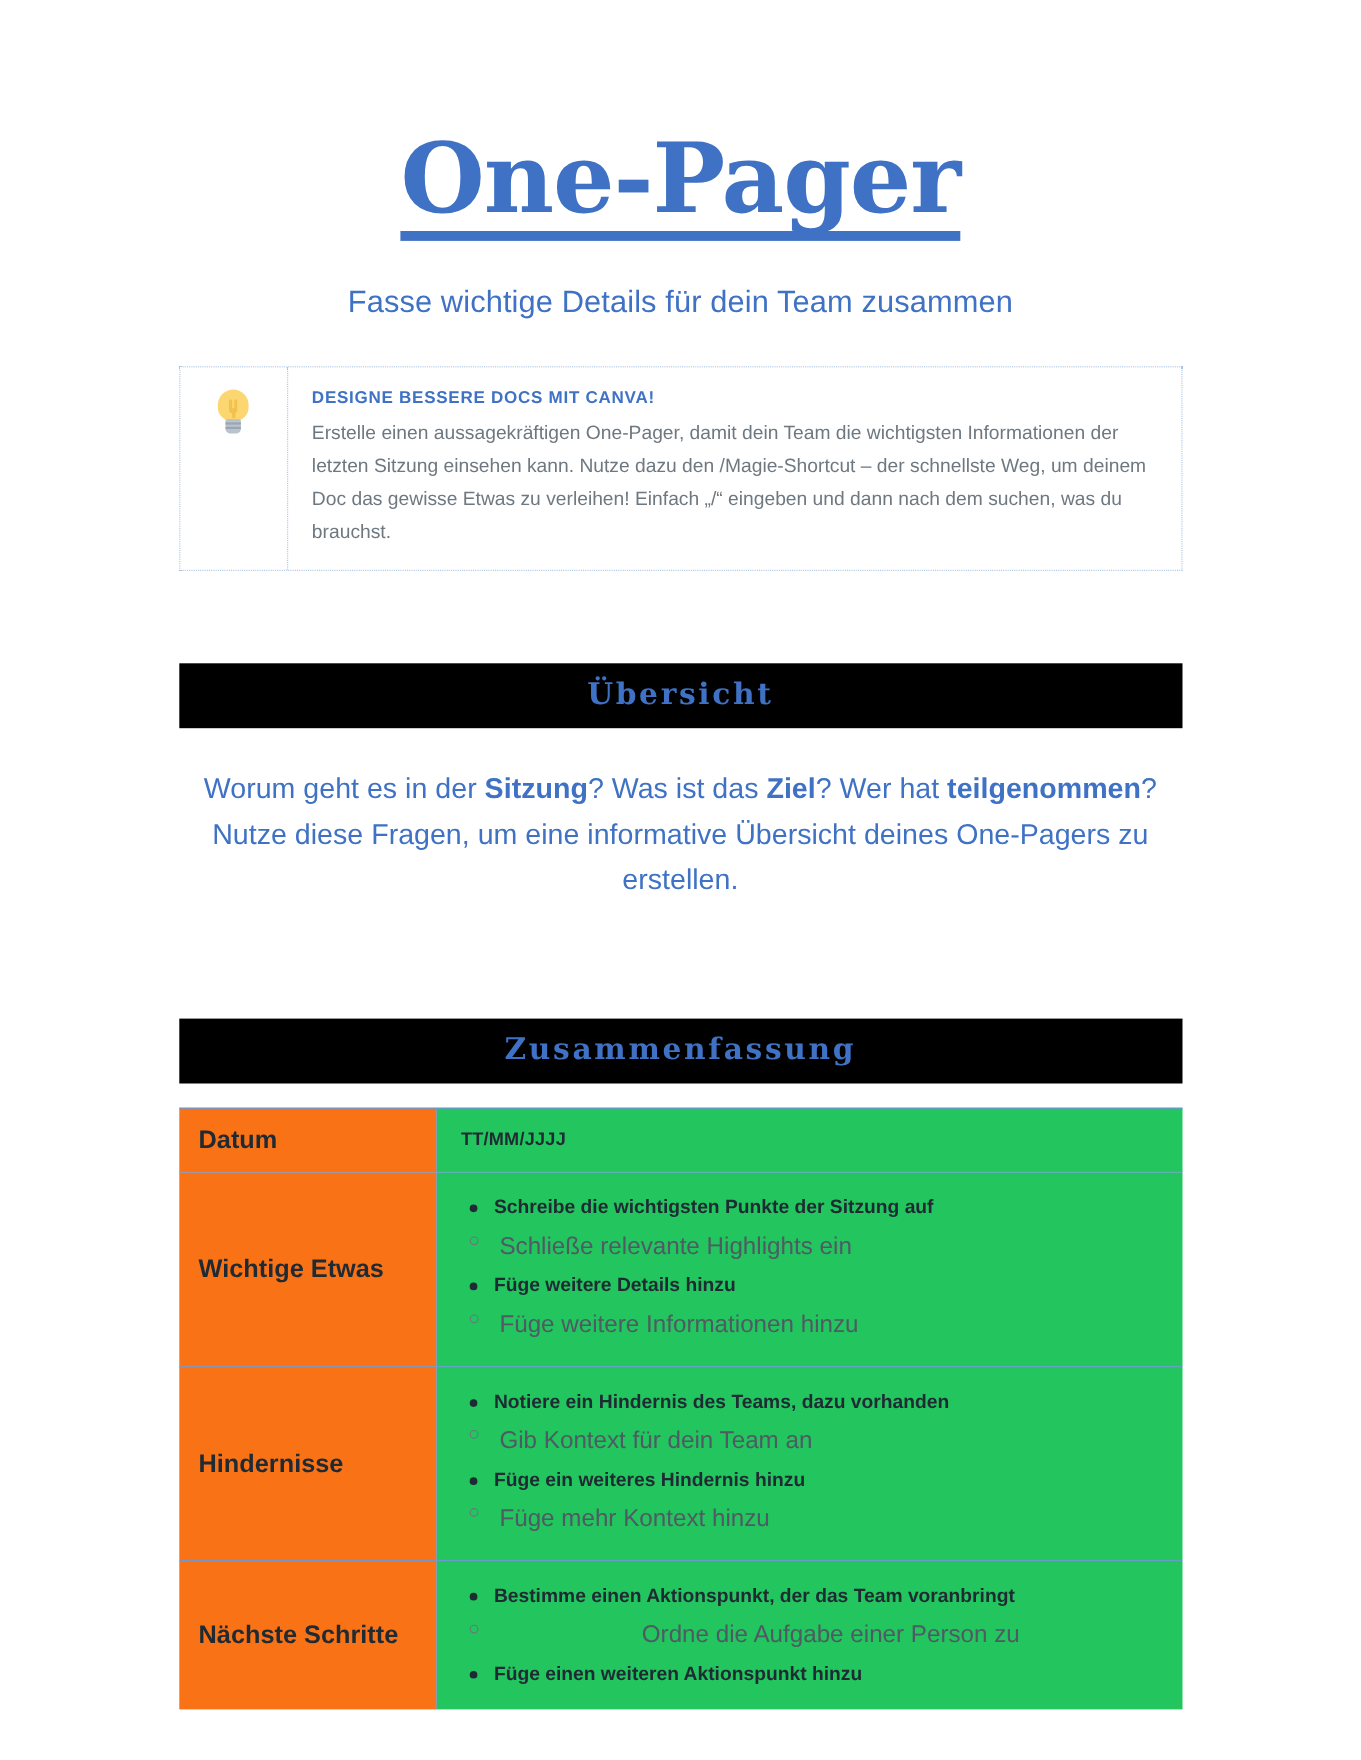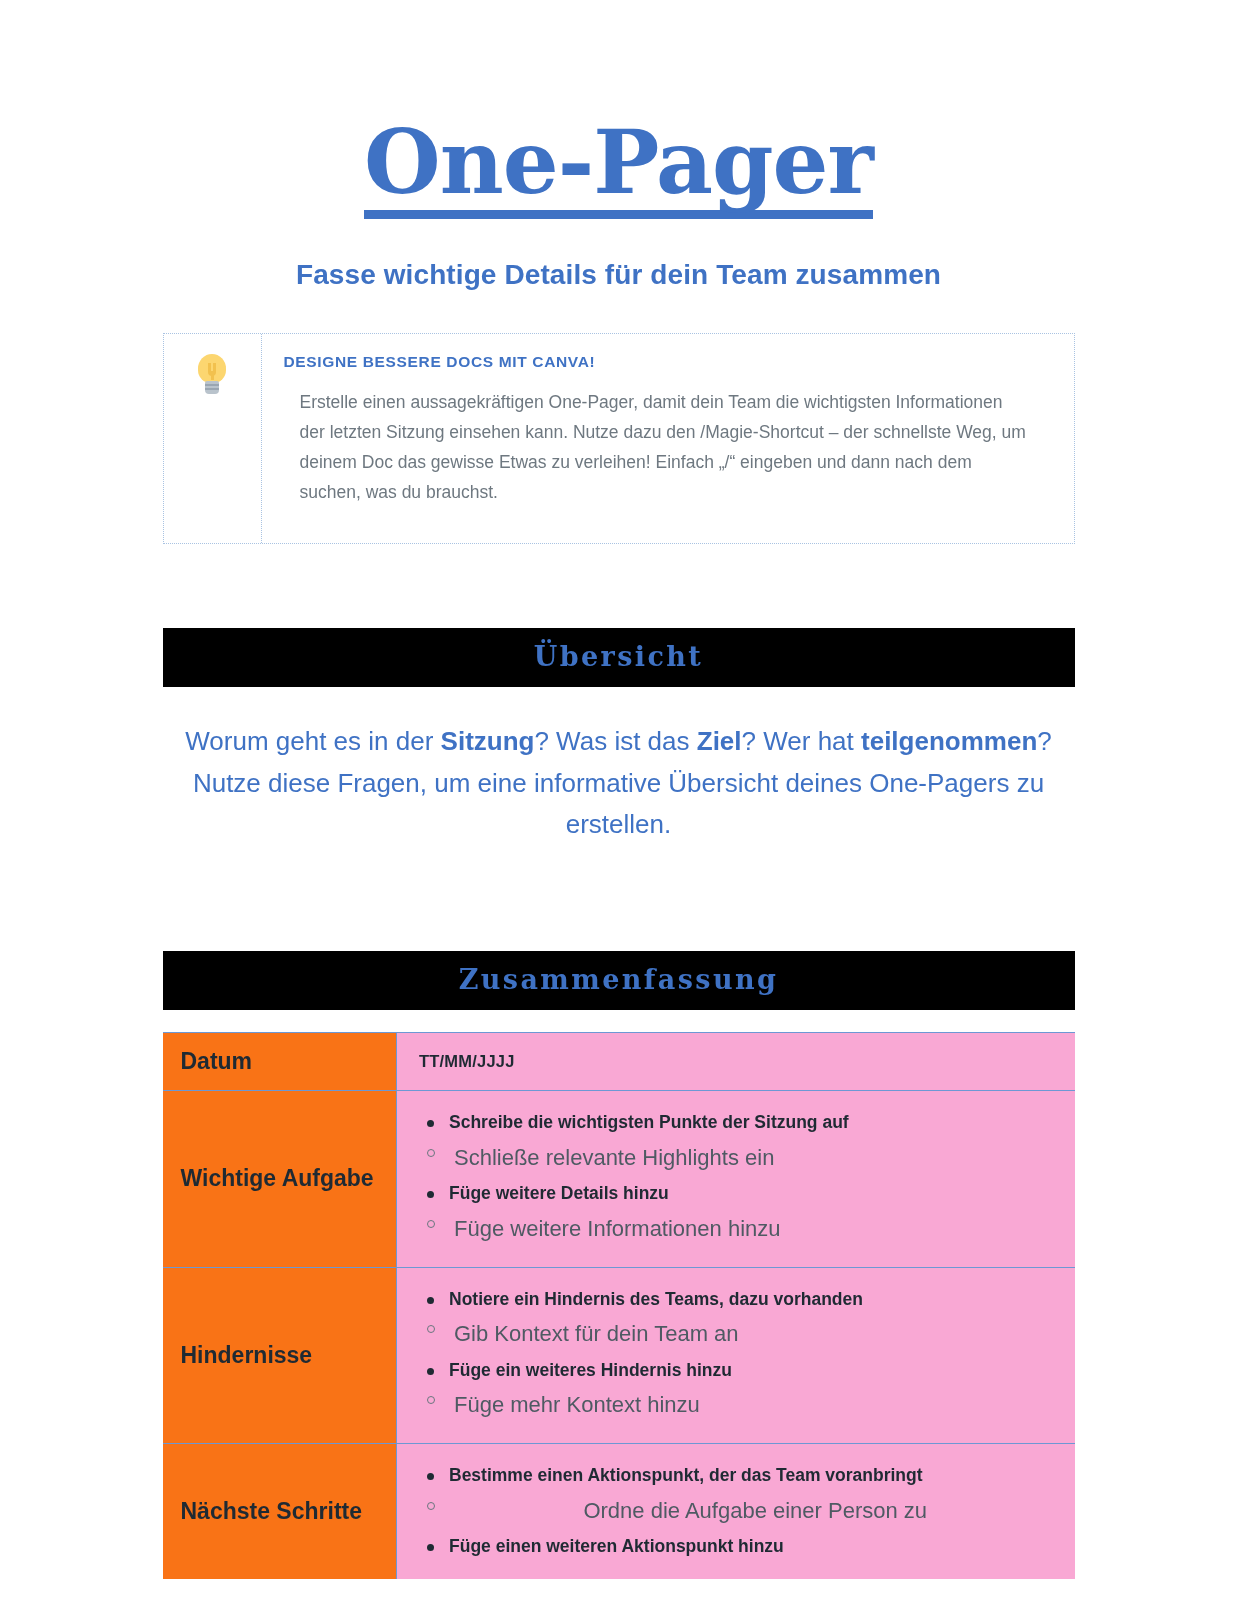--- a/index.html
+++ b/index.html
@@ -43,21 +43,21 @@
   .doc-title .title-inner {
     display: inline-block;
     border-bottom: 9px solid #3f72c4;
     padding-bottom: 4px;
   }
   .doc-subtitle {
     text-align: center;
     font-size: 28px;
     color: #3f72c4;
     margin: 40px 0 0 0;
-    font-weight: 700;
+    font-weight: 400;
     letter-spacing: 0.1px;
   }
 
   
   .callout {
     margin-top: 42px;
     border: 1px dotted #a9c3e2;
     display: flex;
     align-items: stretch;
     box-sizing: border-box;
@@ -130,21 +130,21 @@
     font-size: 15.5px;
     font-weight: 700;
     color: #3f72c4;
     letter-spacing: 0.65px;
     margin: 0 0 7px 0;
   }
   .callout-body {
     font-size: 17.5px;
     line-height: 1.72;
     color: #6e7880;
-    margin: 16px;
+    margin: 0;
   }
 
   
   .section-band {
     background: #000000;
     text-align: center;
     padding: 13px 10px 15px;
     box-sizing: border-box;
   }
   .section-band-title {
@@ -188,21 +188,21 @@
     width: 234px;
     background: #f97316;
     border-right: 1.6px solid #6d98d4;
     padding: 14px 0 14px 18px;
     font-size: 23px;
     font-weight: 700;
     color: #1f2a33;
     line-height: 1.28;
   }
   .summary-table td.content-cell {
-    background: #f9a8d4;
+    background: #22c55e;
     padding: 14px 18px 14px 22px;
   }
   .date-value {
     font-size: 16.5px;
     font-weight: 700;
     color: #1f2a33;
     letter-spacing: 0.2px;
   }
   ul.lvl1 {
     list-style: none;
@@ -296,21 +296,21 @@
 
     <table class="summary-table">
       <tbody id="summary-body">
           <tr>
             <td class="label-cell">Datum</td>
             <td class="content-cell">
               <div class="date-value">TT/MM/JJJJ</div>
             </td>
           </tr>
           <tr>
-            <td class="label-cell">Wichtige Aufgabe</td>
+            <td class="label-cell">Wichtige Etwas</td>
             <td class="content-cell">
               <ul class="lvl1">
                 <li class="b1">Schreibe die wichtigsten Punkte der Sitzung auf</li>
                 <li style="list-style: none;">
                   <ul class="lvl2 nested-wrap">
                     <li class="b2">Schließe relevante Highlights ein</li>
                   </ul>
                 </li>
                 <li class="b1">Füge weitere Details hinzu</li>
                 <li style="list-style: none;">

